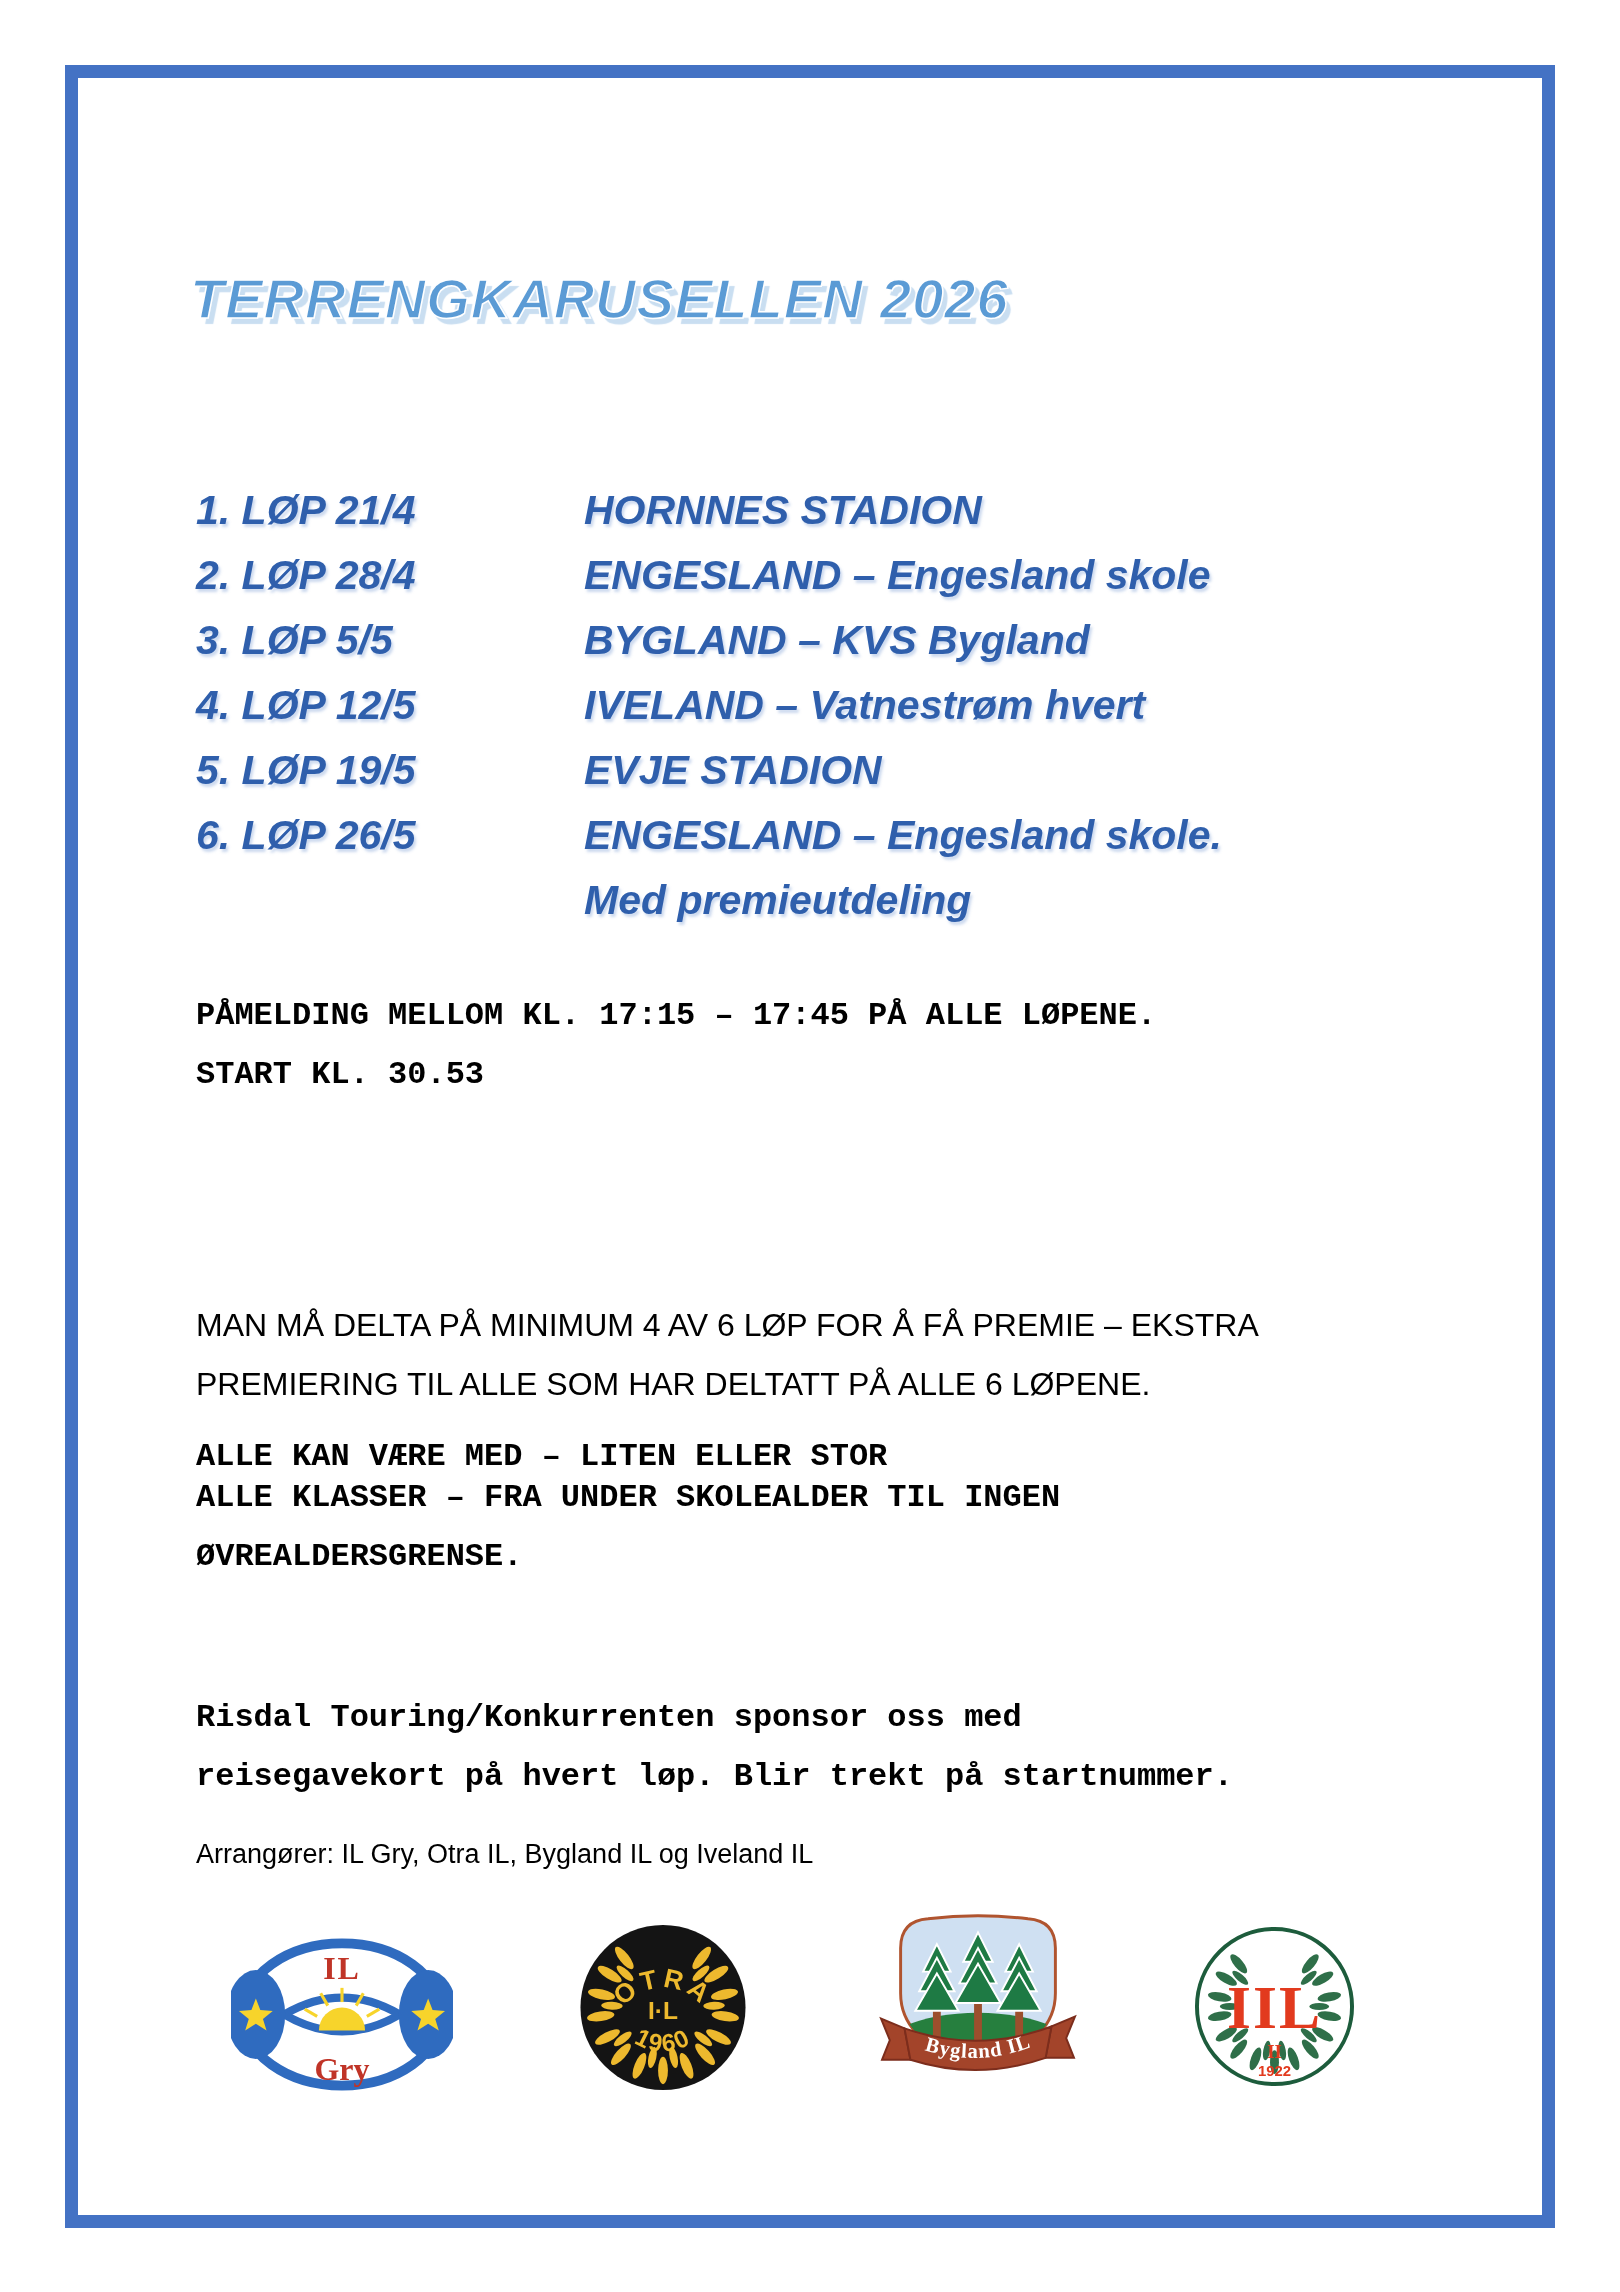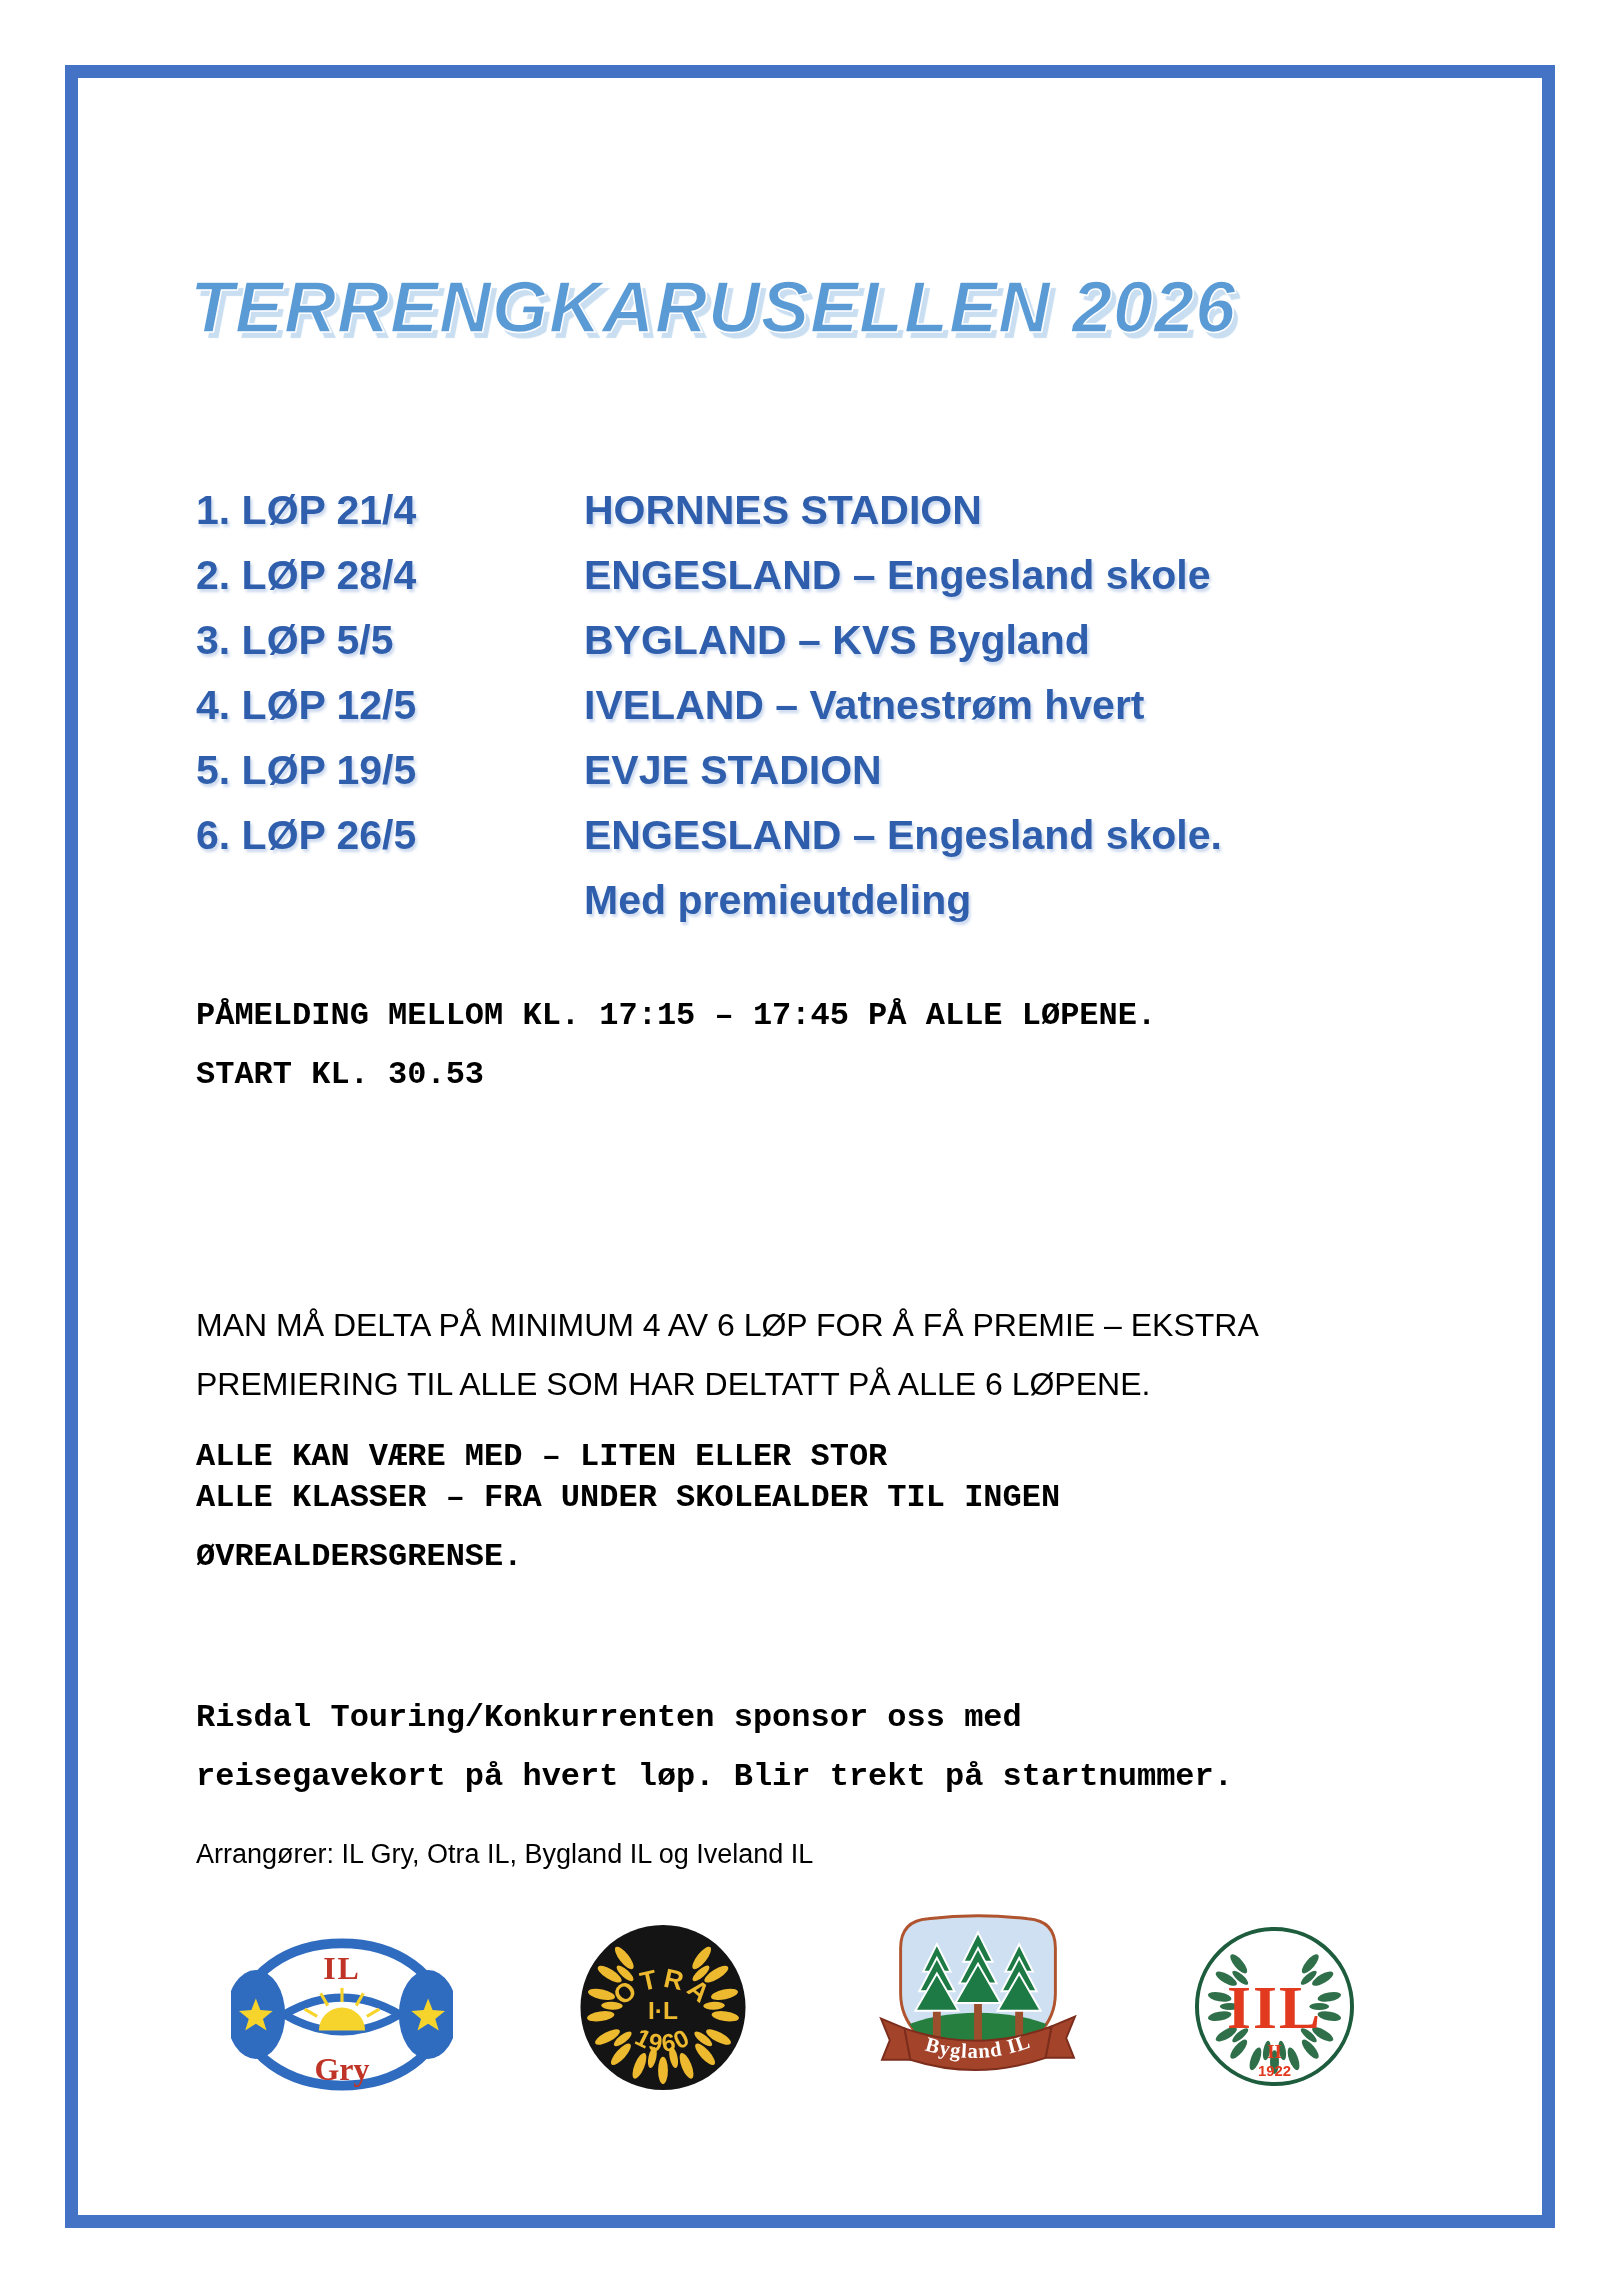--- a/index.html
+++ b/index.html
@@ -6,29 +6,29 @@
   .page{
     position:relative;width:1620px;height:2293px;background:#ffffff;
     font-family:"Liberation Sans",sans-serif;color:#000;overflow:hidden;
   }
   .frame{
     position:absolute;left:65px;top:65px;right:65px;bottom:65px;
     border:13.7px solid #4472C4;pointer-events:none;
   }
   .title{
     position:absolute;left:190px;top:271px;margin:0;
-    font-size:72px;line-height:1;font-style:italic;font-weight:bold;
+    font-size:56px;line-height:1;font-style:italic;font-weight:bold;
     letter-spacing:1px;color:#5B9BD5;
     -webkit-text-stroke:1.5px #ffffff;
     text-shadow:4.9px 5.9px 1px #c9def1;
     white-space:nowrap;
   }
   .race-list{
     position:absolute;left:196px;top:478px;
-    font-size:41px;line-height:65px;font-weight:700;
+    font-size:41px;line-height:65px;font-style:italic;font-weight:700;
     color:#2F5FAC;text-shadow:2px 2.9px 2.9px rgba(120,155,210,.38);
     white-space:nowrap;
   }
   .race-row{display:flex;}
   .race-label{width:388px;flex-shrink:0;}
   .para{position:absolute;left:196px;margin:0;font-size:32px;line-height:59px;color:#000;}
   .bold{font-weight:700;font-family:Liberation Mono, monospace;}
   .reg{font-weight:400;}
   .p-registration{top:986px;width:1137px;}
   .p-fee{top:1155px;width:1274px;}

